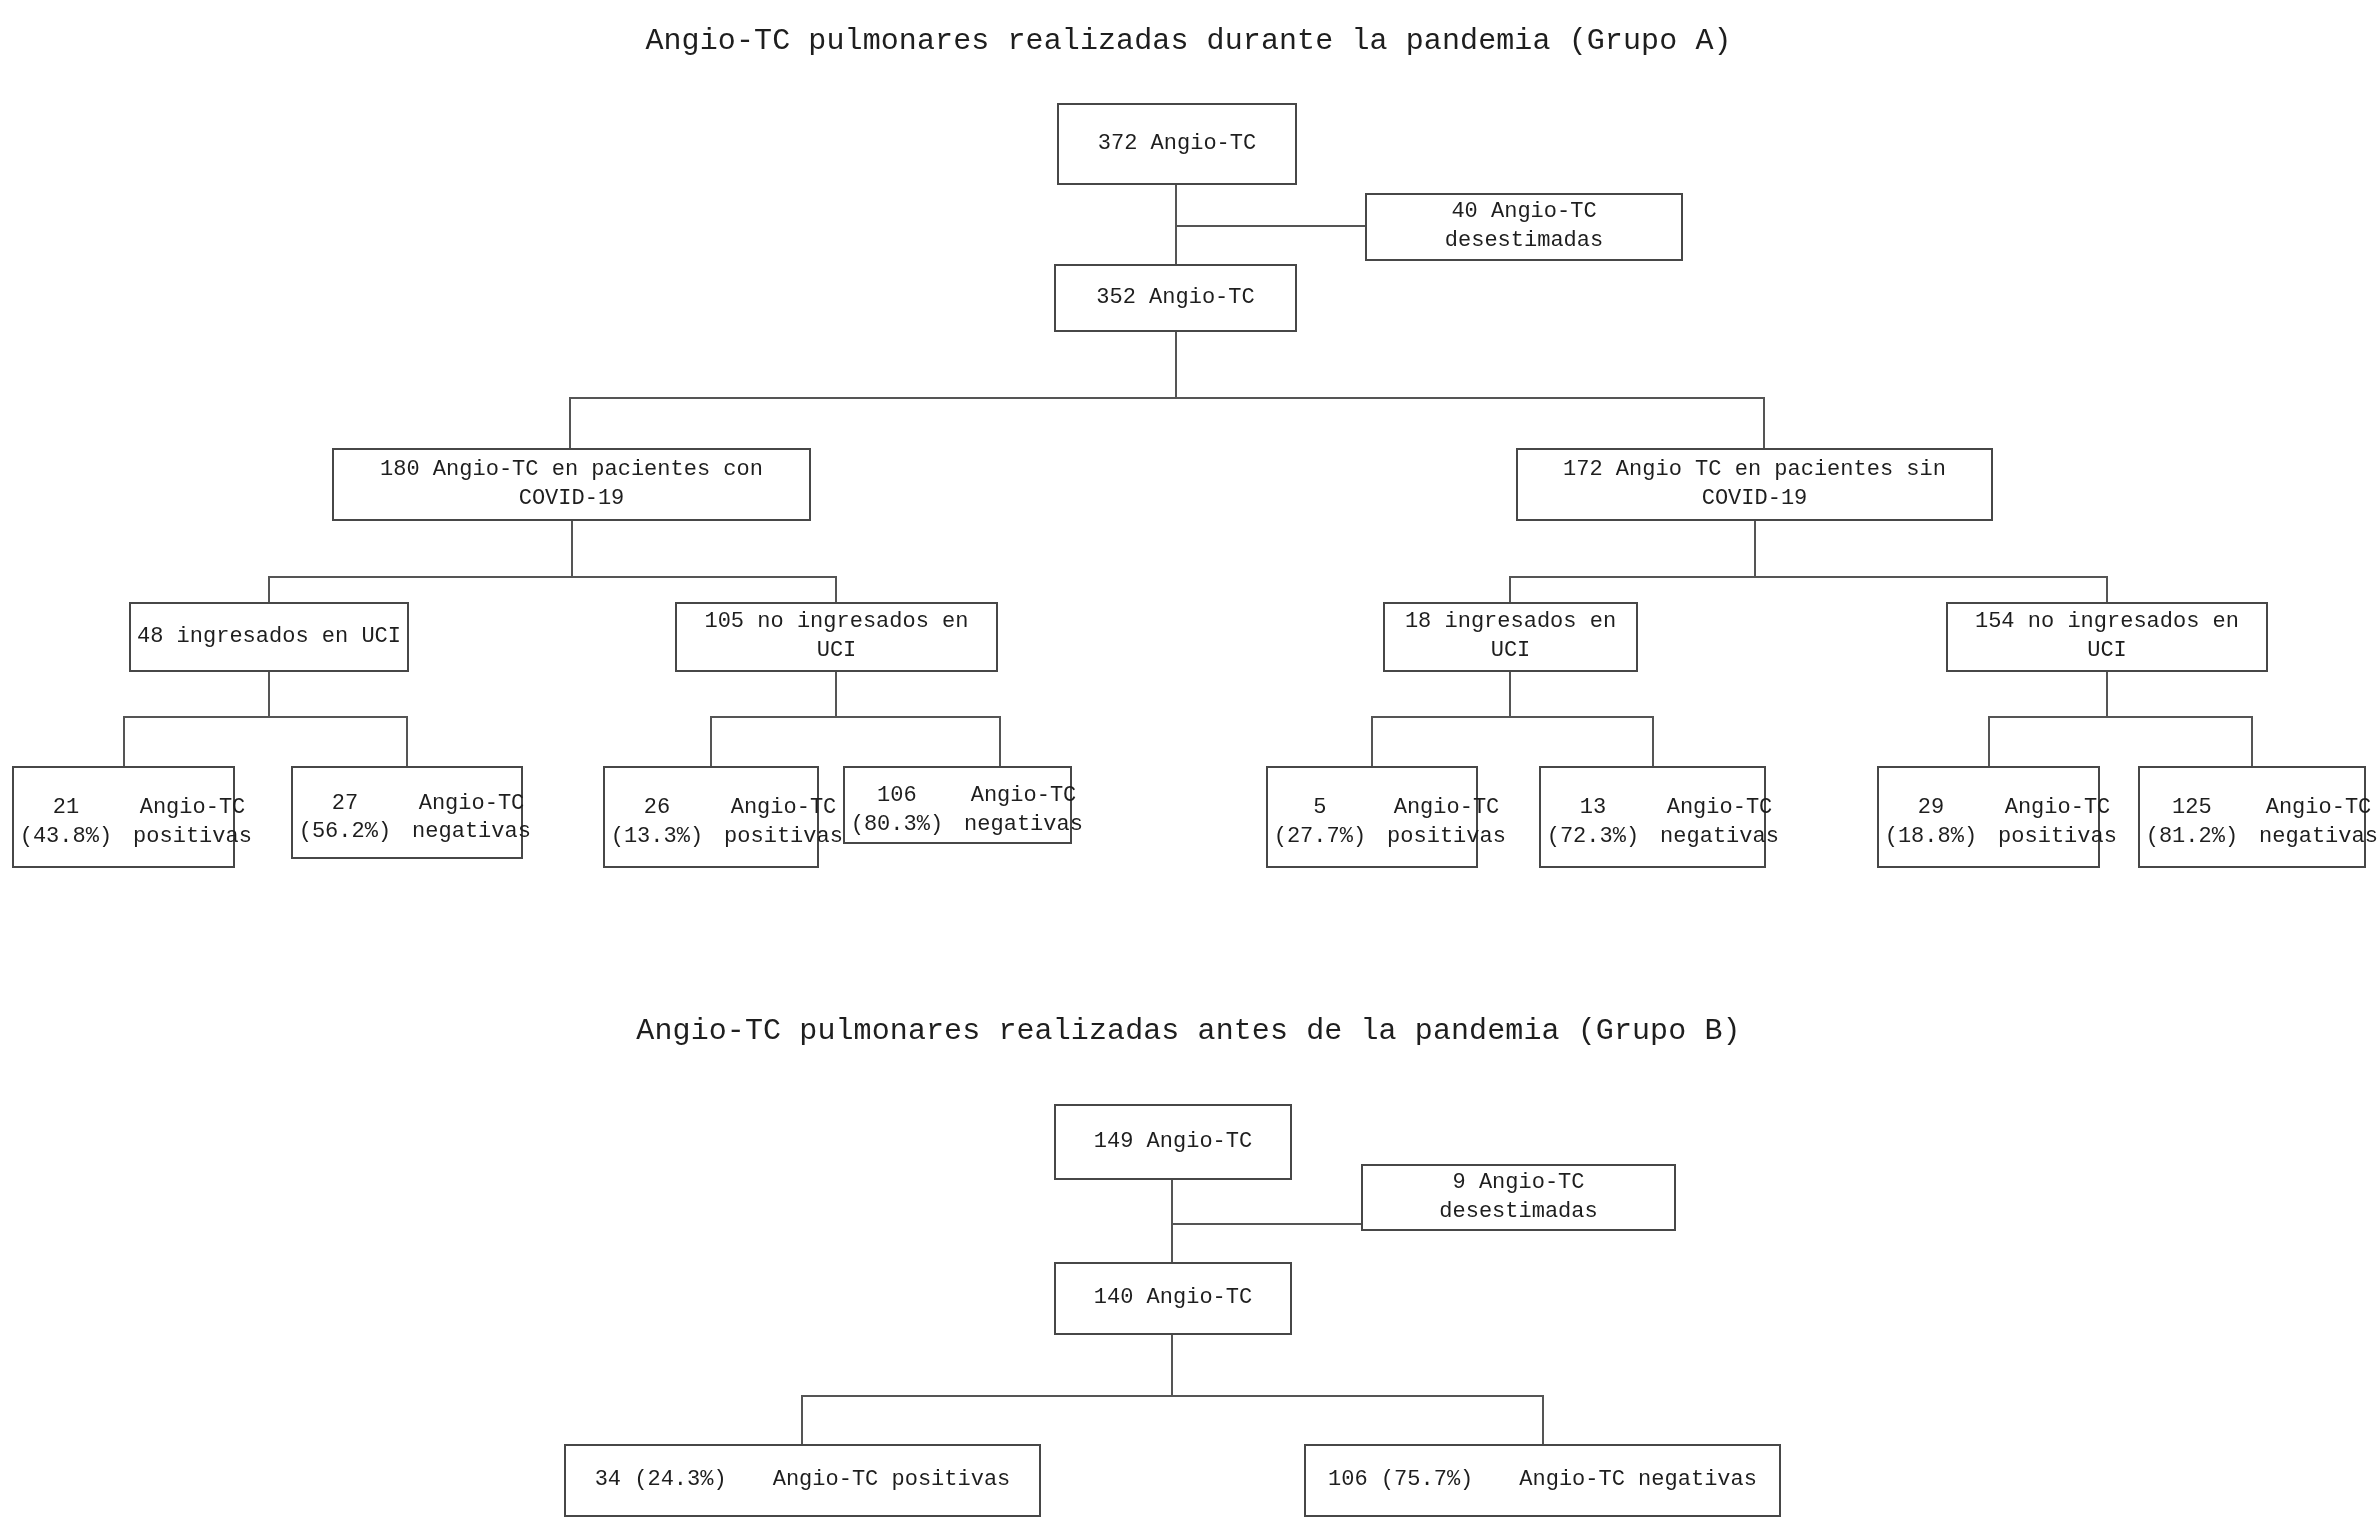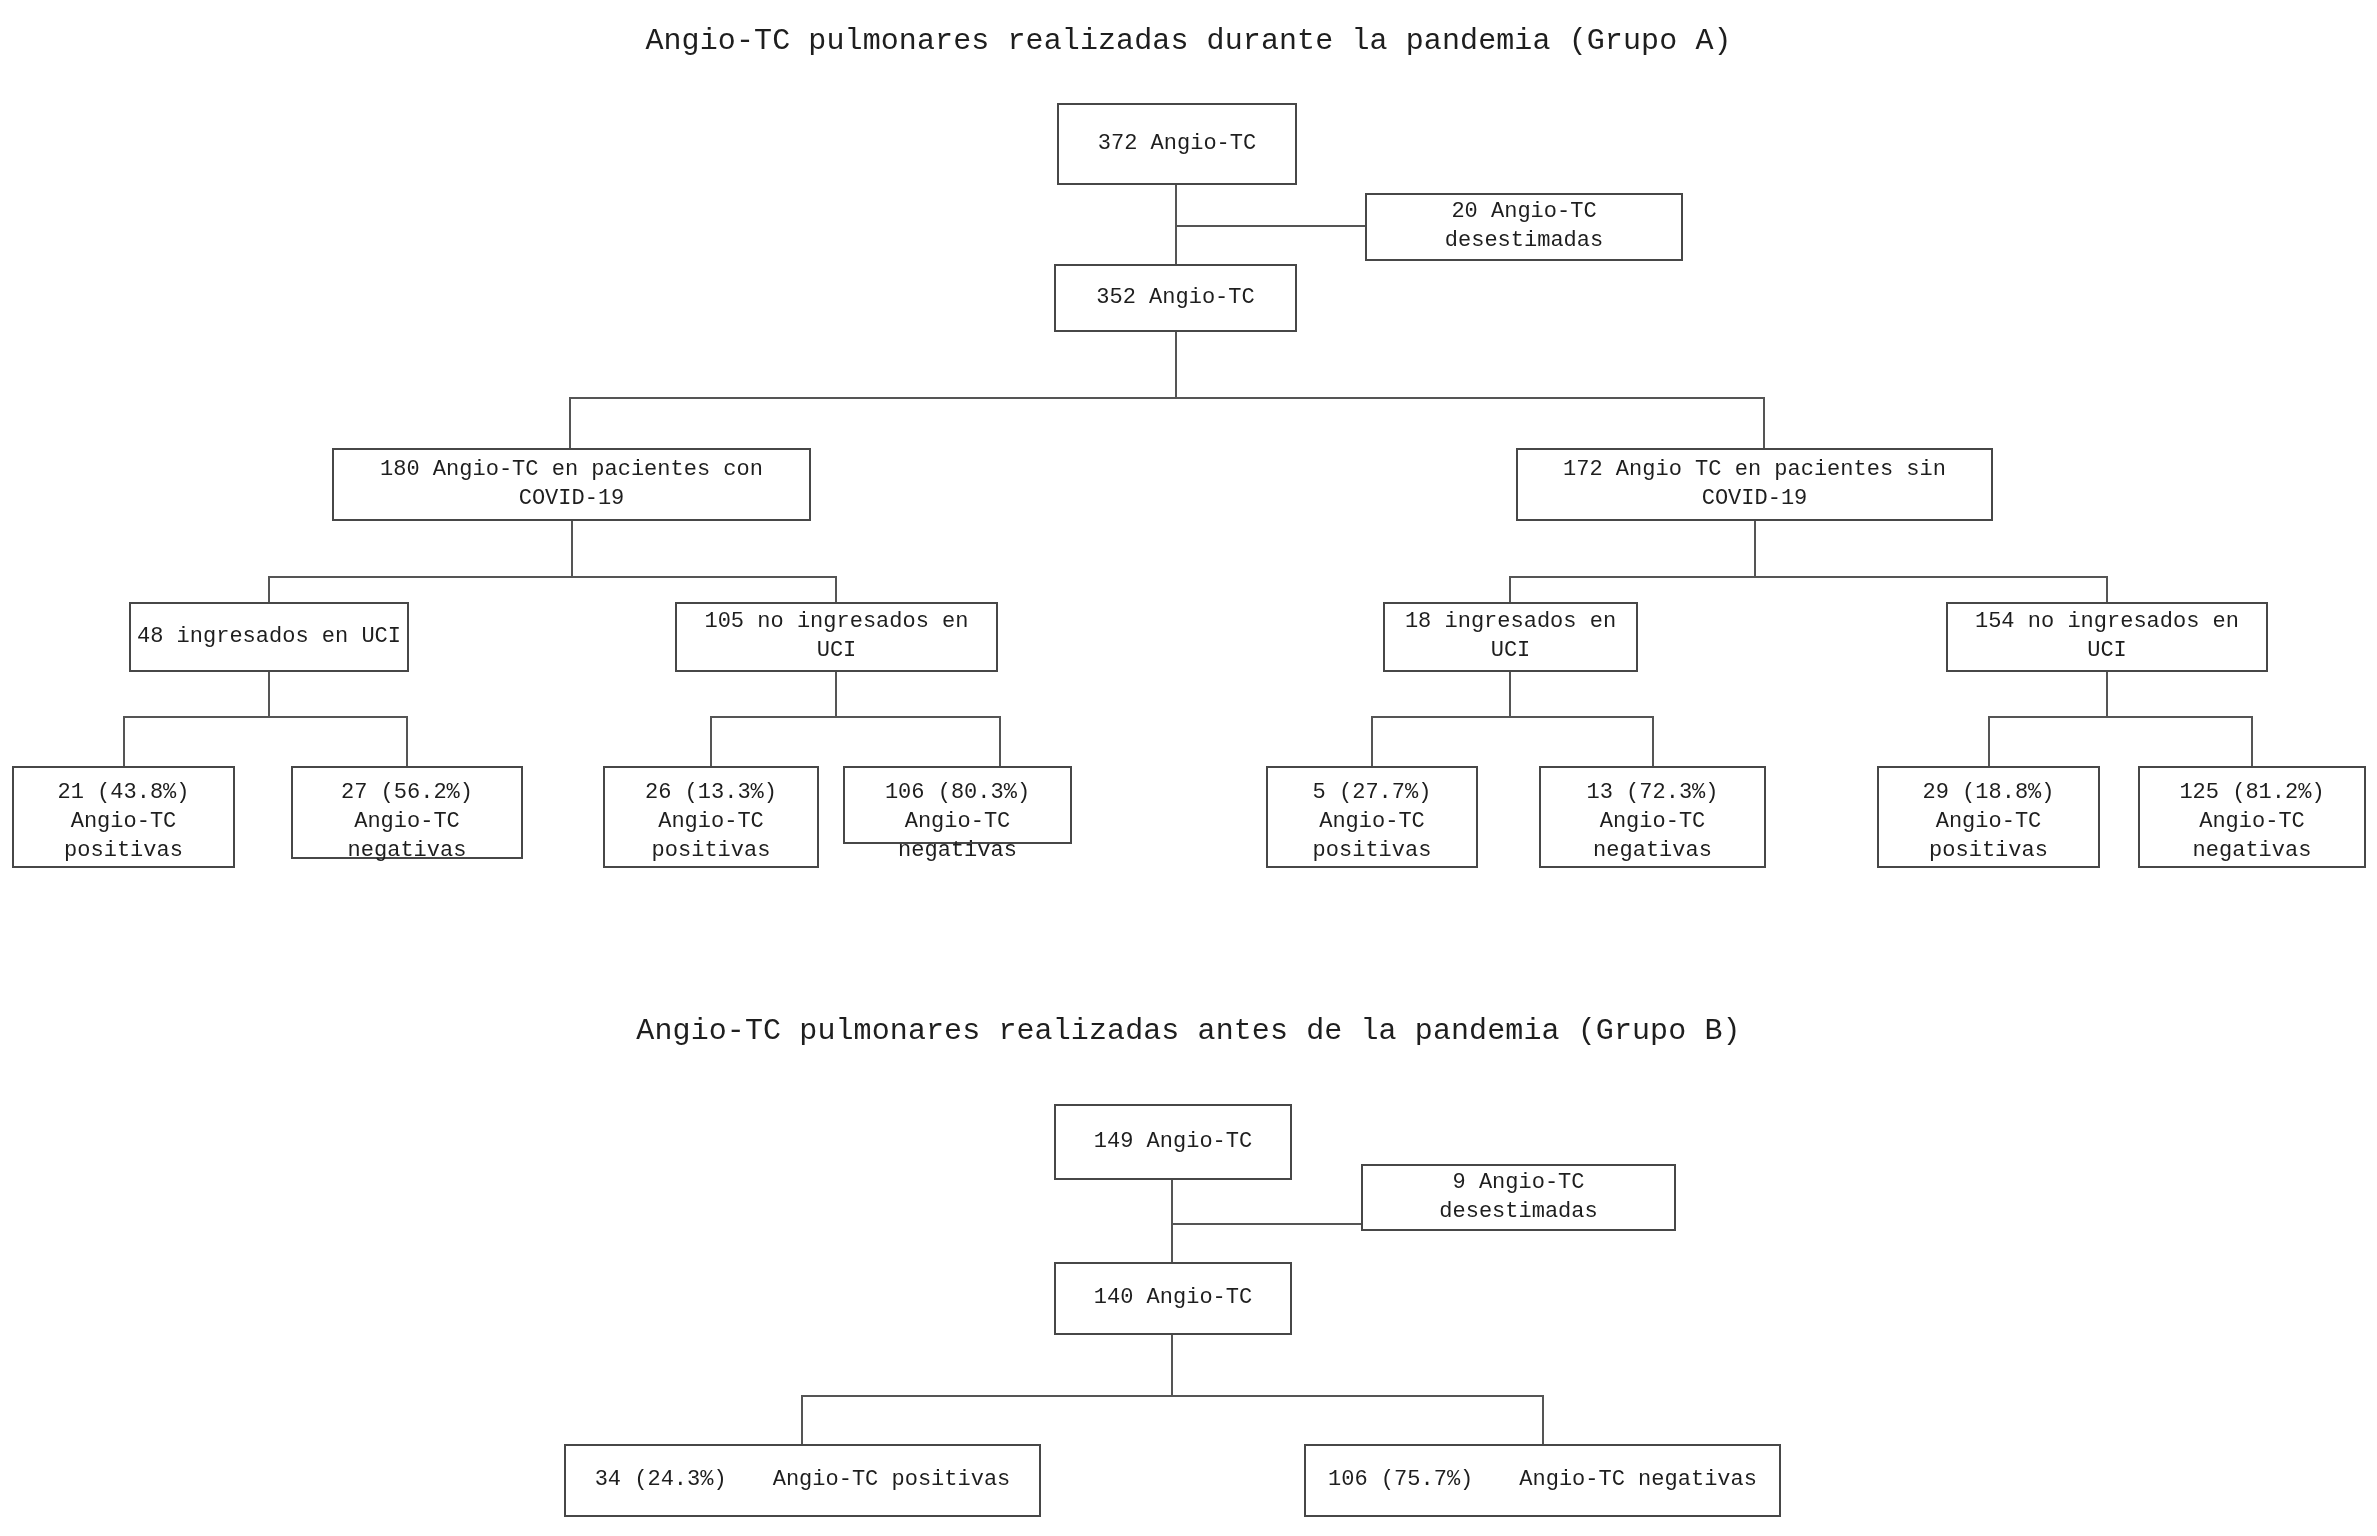--- a/index.html
+++ b/index.html
@@ -25,23 +25,24 @@
     display:flex;
     align-items:center;
     justify-content:center;
     text-align:center;
     font-size:22px;
     line-height:1.3;
     z-index:1;
     padding:0 5.7px;
   }
   .leaf{
-    flex-direction:column;
+    flex-direction:row;
     justify-content:flex-start;
     padding-top:11.4px;
+    gap:21px;
   }
   .pair{gap:46px;}
   .ln{
     position:absolute;
     background:#555555;
     z-index:0;
   }
 </style>
 </head>
 <body>
@@ -76,21 +77,21 @@
     <div class="ln" style="left:1509px;top:670px;width:2.1px;height:48px"></div>
     <div class="ln" style="left:1371px;top:716px;width:283px;height:2.1px"></div>
     <div class="ln" style="left:1371px;top:716px;width:2.1px;height:51px"></div>
     <div class="ln" style="left:1652px;top:716px;width:2.1px;height:51px"></div>
     <div class="ln" style="left:2106px;top:670px;width:2.1px;height:48px"></div>
     <div class="ln" style="left:1988px;top:716px;width:265px;height:2.1px"></div>
     <div class="ln" style="left:1988px;top:716px;width:2.1px;height:51px"></div>
     <div class="ln" style="left:2251px;top:716px;width:2.1px;height:51px"></div>
 
     <div class="box" style="left:1057px;top:103px;width:240px;height:82px">372 Angio-TC</div>
-    <div class="box" style="left:1365px;top:193px;width:318px;height:68px">20 Angio-TC desestimadas</div>
+    <div class="box" style="left:1365px;top:193px;width:318px;height:68px">40 Angio-TC desestimadas</div>
     <div class="box" style="left:1054px;top:264px;width:243px;height:68px">352 Angio-TC</div>
     <div class="box" style="left:332px;top:448px;width:479px;height:73px">180 Angio-TC en pacientes con COVID-19</div>
     <div class="box" style="left:1516px;top:448px;width:477px;height:73px">172 Angio TC en pacientes sin COVID-19</div>
     <div class="box" style="left:129px;top:602px;width:280px;height:70px">48 ingresados en UCI</div>
     <div class="box" style="left:675px;top:602px;width:323px;height:70px">105 no ingresados en UCI</div>
     <div class="box" style="left:1383px;top:602px;width:255px;height:70px">18 ingresados en UCI</div>
     <div class="box" style="left:1946px;top:602px;width:322px;height:70px">154 no ingresados en UCI</div>
 
     <div class="box leaf" style="left:12px;top:766px;width:223px;height:102px">
       <div>21 (43.8%)</div>

